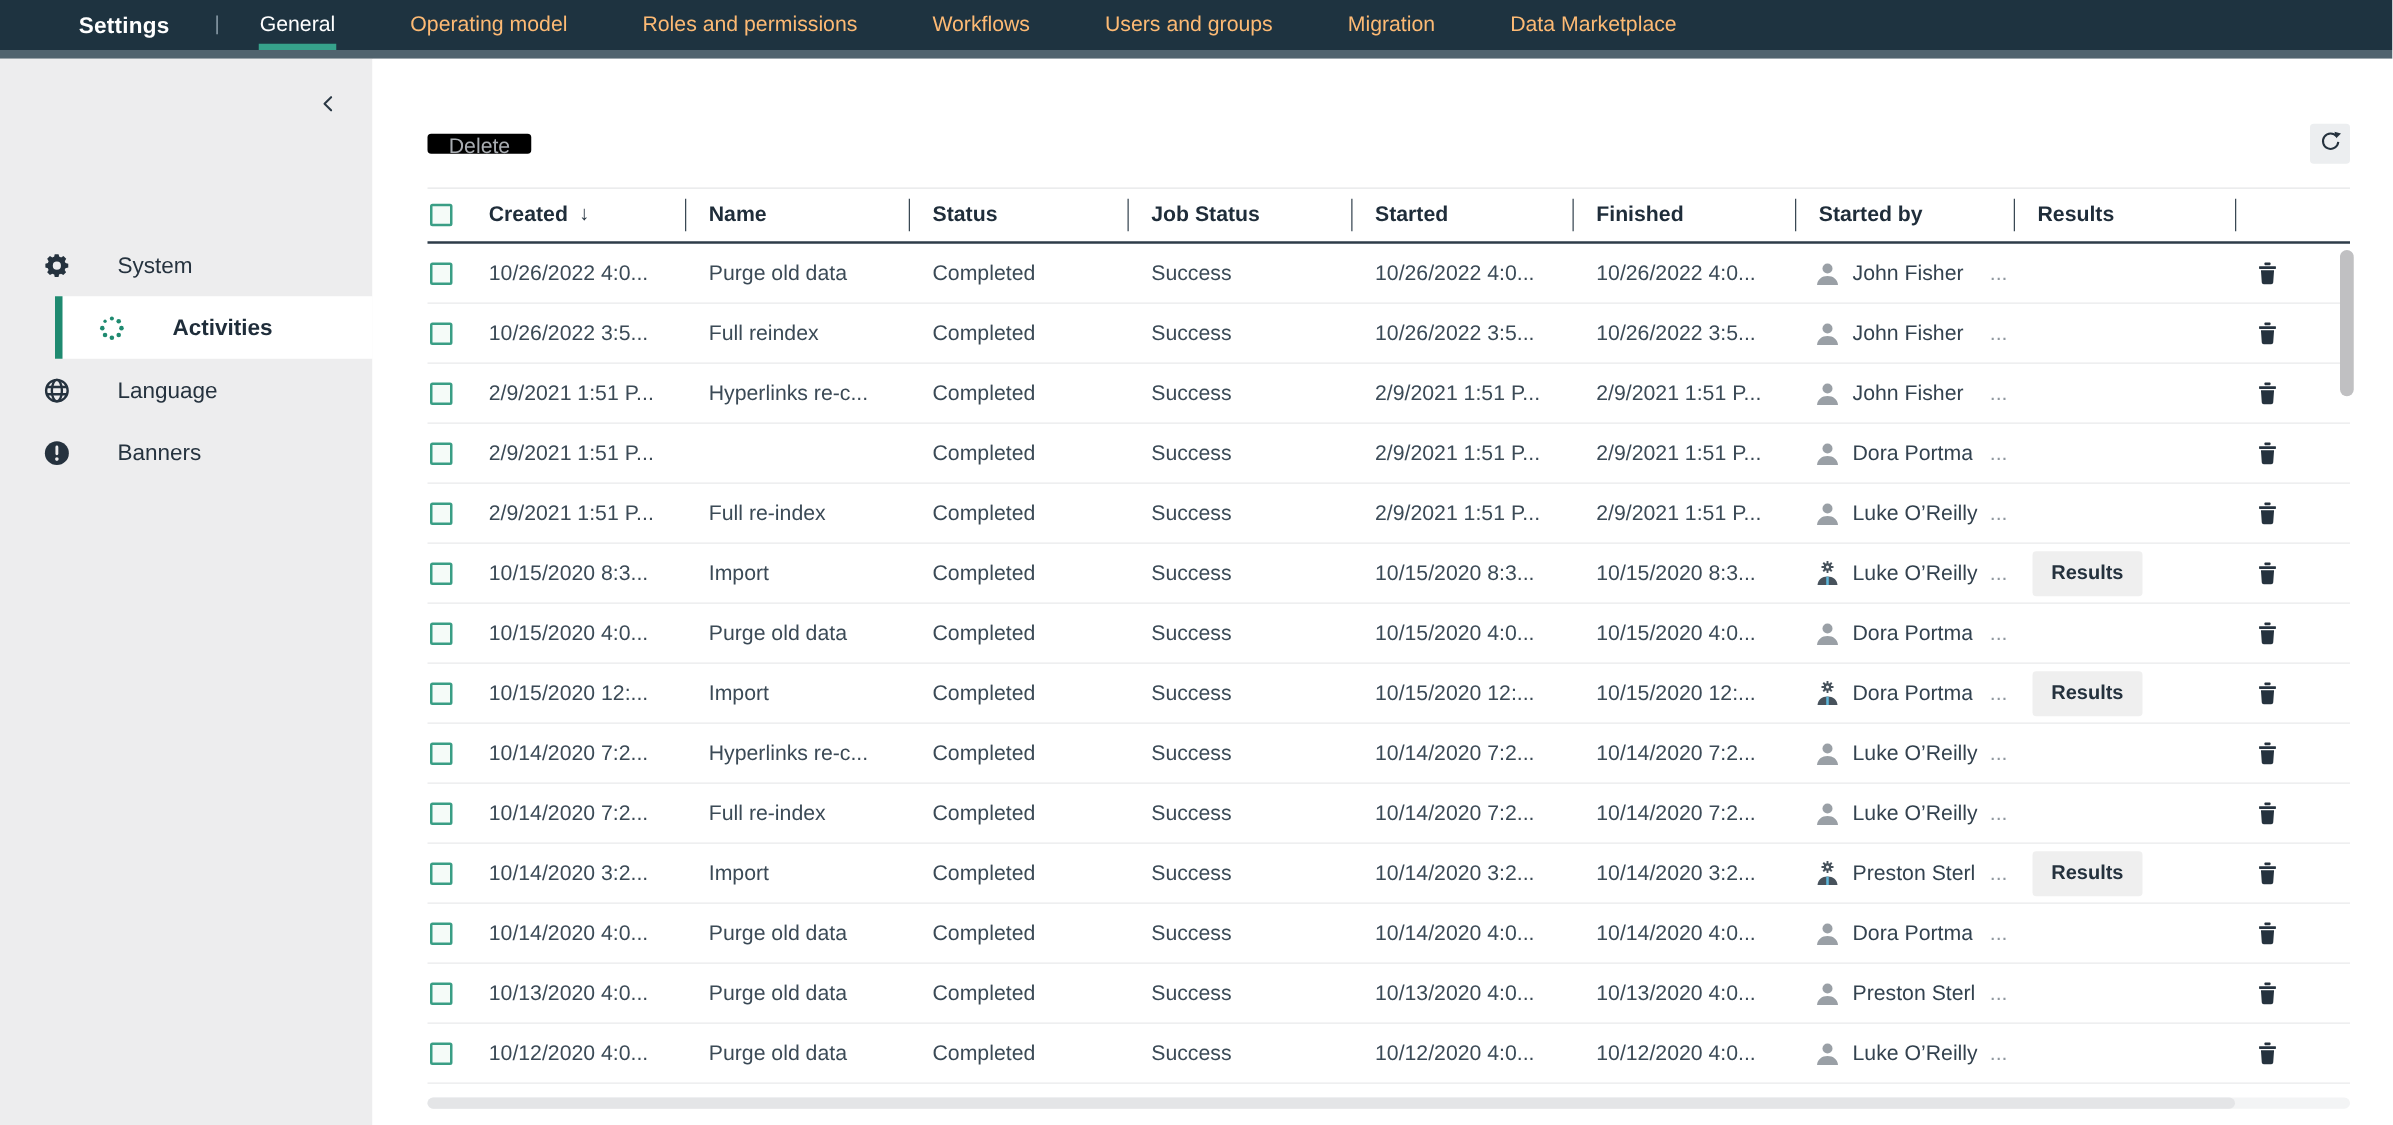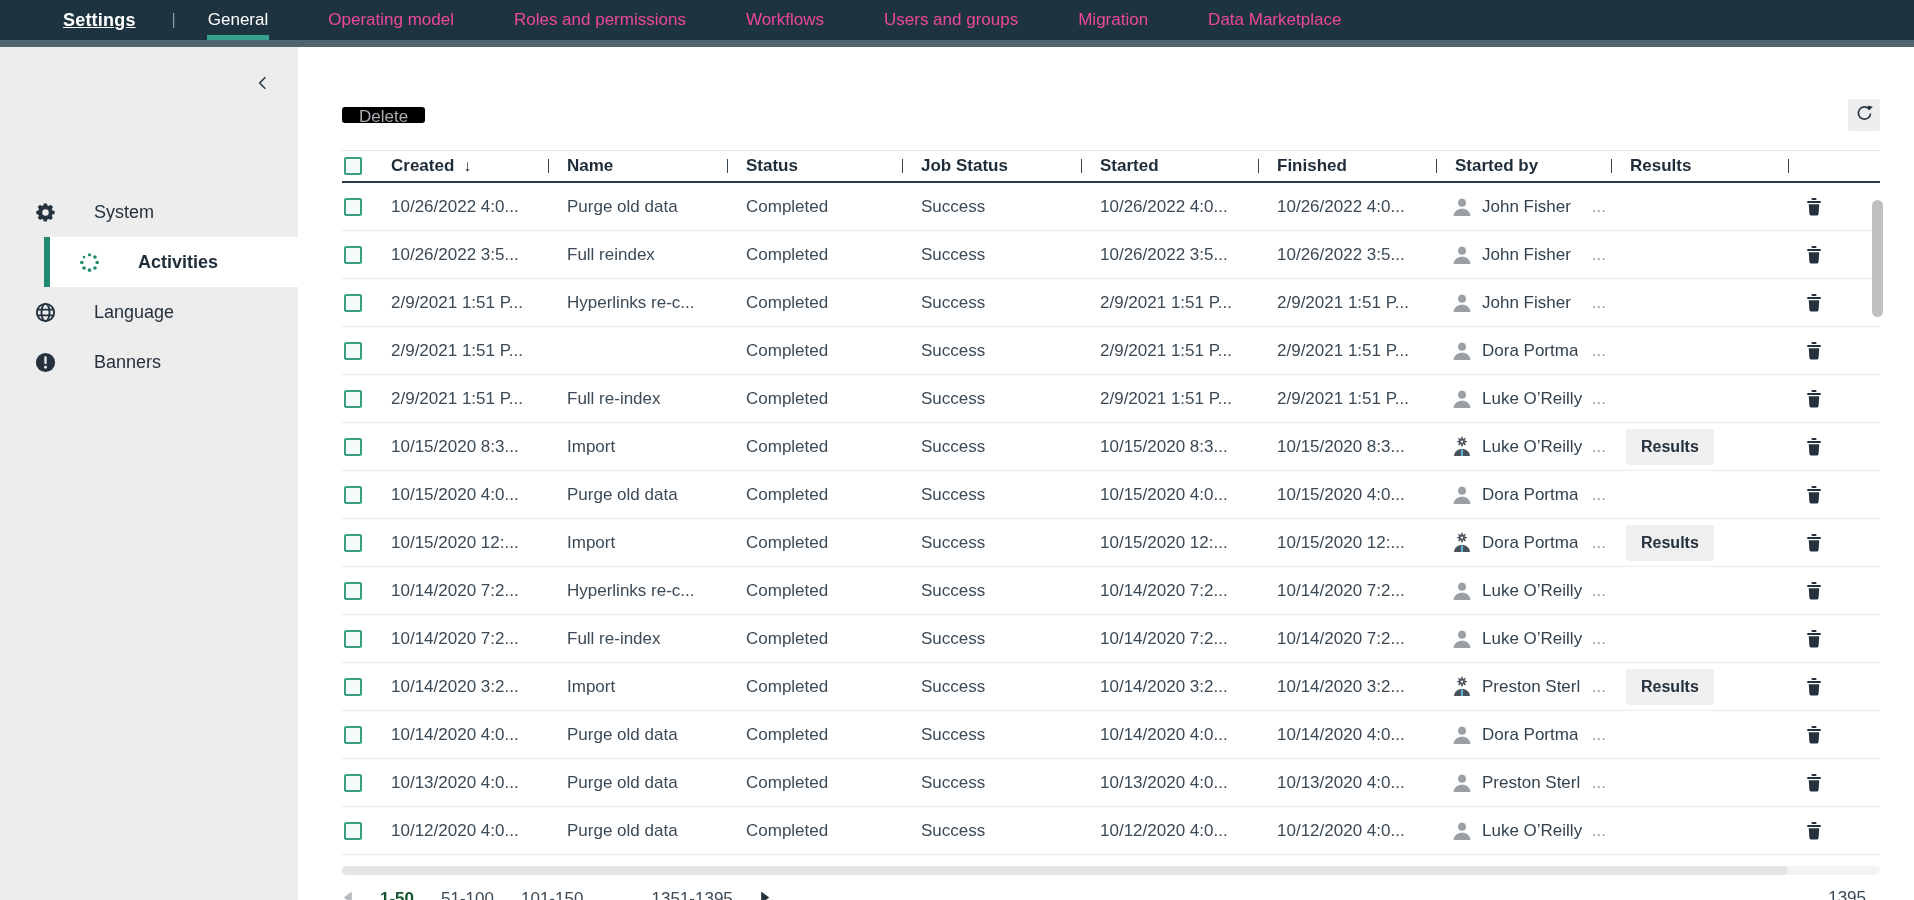--- a/index.html
+++ b/index.html
@@ -7,25 +7,25 @@
   html,body { margin:0; padding:0; }
   body {
     width:1914px; height:900px; position:relative; overflow:hidden;
     background:#ffffff; color:#3b4a56;
     font-family:"Liberation Sans", sans-serif;
   }
 
   
   .topnav { height:40px; background:#1e3340; display:flex; align-items:stretch; }
   .brand { display:flex; align-items:center; margin-left:50px; gap:13px; color:#ffffff; }
-  .brand-label { font-size:18px; font-weight:700; letter-spacing:.2px;text-decoration:underline; }
+  .brand-label { font-size:18px; font-weight:700; letter-spacing:.2px; }
   .nav-divider { display:flex; align-items:center; color:#8799a5; margin-left:36px; font-size:16px; }
   .tabs { display:flex; margin-left:32px; }
   .tab { position:relative; display:flex; align-items:center; margin-right:60px;
-         color:#ec4899; font-size:17px; cursor:pointer; white-space:nowrap; }
+         color:#fdba74; font-size:17px; cursor:pointer; white-space:nowrap; }
   .tab.active { color:#ffffff; }
   .tab.active::after { content:""; position:absolute; left:-1px; right:-1px; bottom:0;
          height:5px; background:#36a28b; }
 
   .subnav-strip { height:7px; background:#50636e; }
 
   
   .sidebar { position:absolute; left:0; top:47px; bottom:0; width:298px; background:#ededee; }
   .collapse-btn { position:absolute; top:24px; right:22px; width:26px; height:26px;
         background:none; border:none; color:#2b3945; cursor:pointer; padding:0; }
@@ -45,21 +45,21 @@
 
   .toolbar { margin-top:52px; height:32px; display:flex; align-items:center; justify-content:space-between; }
   .delete-btn { background:#000000; color:#a9adb2; border:none; border-radius:3px;
           font-size:17px; padding:0 17px; height:16px; font-family:inherit; }
   .refresh-btn { width:32px; height:32px; background:#eceef0; border:none; border-radius:3px;
           color:#25323e; display:flex; align-items:center; justify-content:center; cursor:pointer; }
   .refresh-btn svg { width:19px; height:19px; }
 
   
   .table { margin-top:19px; --cols:30px 176px 179px 175px 179px 177px 178px 175px 177px 1fr; }
-  .thead { display:grid; grid-template-columns:var(--cols); height:33px; align-items:center;
+  .thead { display:grid; grid-template-columns:var(--cols); height:45px; align-items:center;
           border-top:1px solid #e5e6e8; border-bottom:2px solid #2e3c49;
           font-weight:700; color:#1f2d3a; font-size:17px; }
   .hcell { position:relative; height:100%; display:flex; align-items:center; gap:9px; padding-left:19px; cursor:pointer; }
   .hcell.sep::before { content:""; position:absolute; left:0; top:8px; bottom:8px; width:1px; background:#3a4854; }
   .sort-arrow { font-size:16px; font-weight:700; }
 
   .row { display:grid; grid-template-columns:var(--cols); height:48px; align-items:center;
          border-bottom:1px solid #e9eaeb; font-size:17px; color:#3b4a56; }
   .cell { padding-left:19px; white-space:nowrap; overflow:hidden; }
   .cbwrap { padding-left:2px; display:flex; align-items:center; }

